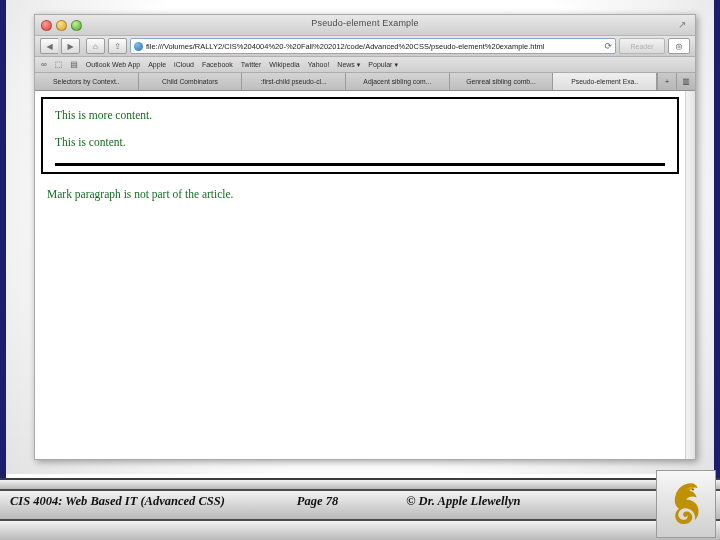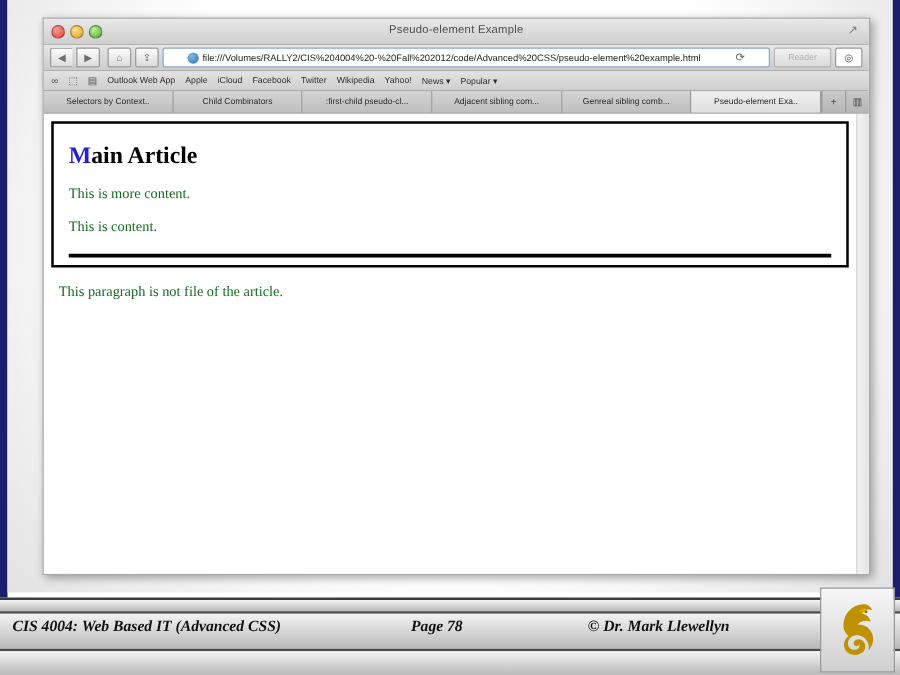--- a/index.html
+++ b/index.html
@@ -80,21 +80,21 @@
   .navbtn.pair-l { border-radius: 2px 0 0 2px; border-right: none; }
   .navbtn.pair-r { border-radius: 0 2px 2px 0; }
   .navbtn.sep { margin-left:3px; }
   .urlfield {
     flex: 1;
     height: 14px;
     background: #ffffff;
     border: 1px solid #8aa8cc;
     border-radius: 2px;
     display: flex; align-items: center;
-    padding: 0 19px;
+    padding: 0 3px;
     gap: 3px;
     overflow: hidden;
     min-width: 0;
   }
   .globe-ic {
     width:9px; height:9px; border-radius:50%;
     background: radial-gradient(circle at 35% 30%, #7fbce8, #2a6fb0);
     flex: 0 0 auto;
   }
   .url-text {
@@ -252,21 +252,20 @@
   .f-strip-c    { top: 43px; height: 19px; }
 
   .footer-text {
     position: absolute;
     top: 16px; left: 10px;
     display: flex; align-items: baseline;
     font-family: "Liberation Serif", serif;
     font-style: italic; font-weight: bold;
     font-size: 12.5px; color: #111;
     white-space: nowrap;
-    gap: 32px;
   }
   .ft-course { }
   .ft-page { margin-left: 72px; }
   .ft-copy { margin-left: 68px; }
 
   .logo-box {
     position: absolute;
     right: 4px; top: -8px;
     width: 58px; height: 66px;
     background: linear-gradient(to bottom, #f7f7f7, #cfcfcf);
@@ -337,49 +336,48 @@
       <span class="tab active">Pseudo-element Exa..</span>
       <span class="tab-add">+</span>
       <span class="tab-list">▥</span>
     </div>
 
     <div class="viewport">
       <div class="page-inner">
 
         <div class="article">
 
-          <h1 class="main-title"><span class="first-letter">M</span><span>ain Article</span></h1>
 
           <p class="content">This is more content.</p>
           <p class="content">This is content.</p>
 
 
           <hr class="article-rule">
         </div>
 
-        <p class="outside">This paragraph is not file of the article.</p>
+        <p class="outside">Mark paragraph is not part of the article.</p>
       </div>
 
       <div class="scrollbar-v"></div>
     </div>
 
   </div>
 
   <div class="footer-wrap">
     <div class="f-top-rule"></div>
     <div class="f-band f-strip-a"></div>
     <div class="f-mid-rule-1"></div>
     <div class="f-band f-strip-b"></div>
     <div class="f-mid-rule-2"></div>
     <div class="f-band f-strip-c"></div>
 
     <div class="footer-text">
       <span class="ft-course">CIS 4004: Web Based IT (Advanced CSS)</span>
       <span class="ft-page">Page 78</span>
-      <span class="ft-copy">© Dr. Mark Llewellyn</span>
+      <span class="ft-copy">© Dr. Apple Llewellyn</span>
     </div>
 
     <div class="logo-box">
       <svg class="pegasus" viewBox="0 0 100 110">
         <path d="M62 8 C44 8 30 20 26 36 C22 50 26 60 34 66 C28 70 24 78 26 86
                  C28 96 38 102 50 100 C60 98 66 90 64 82 C62 74 54 70 47 73
                  C43 75 42 80 45 83 C48 86 53 84 53 80
                  C56 86 50 92 43 91 C35 90 31 83 33 76 C35 68 44 63 53 65
                  C66 68 73 80 70 92 C76 86 80 76 78 66 C75 52 62 44 50 45
                  C56 38 66 36 74 40 C72 32 66 26 58 25

